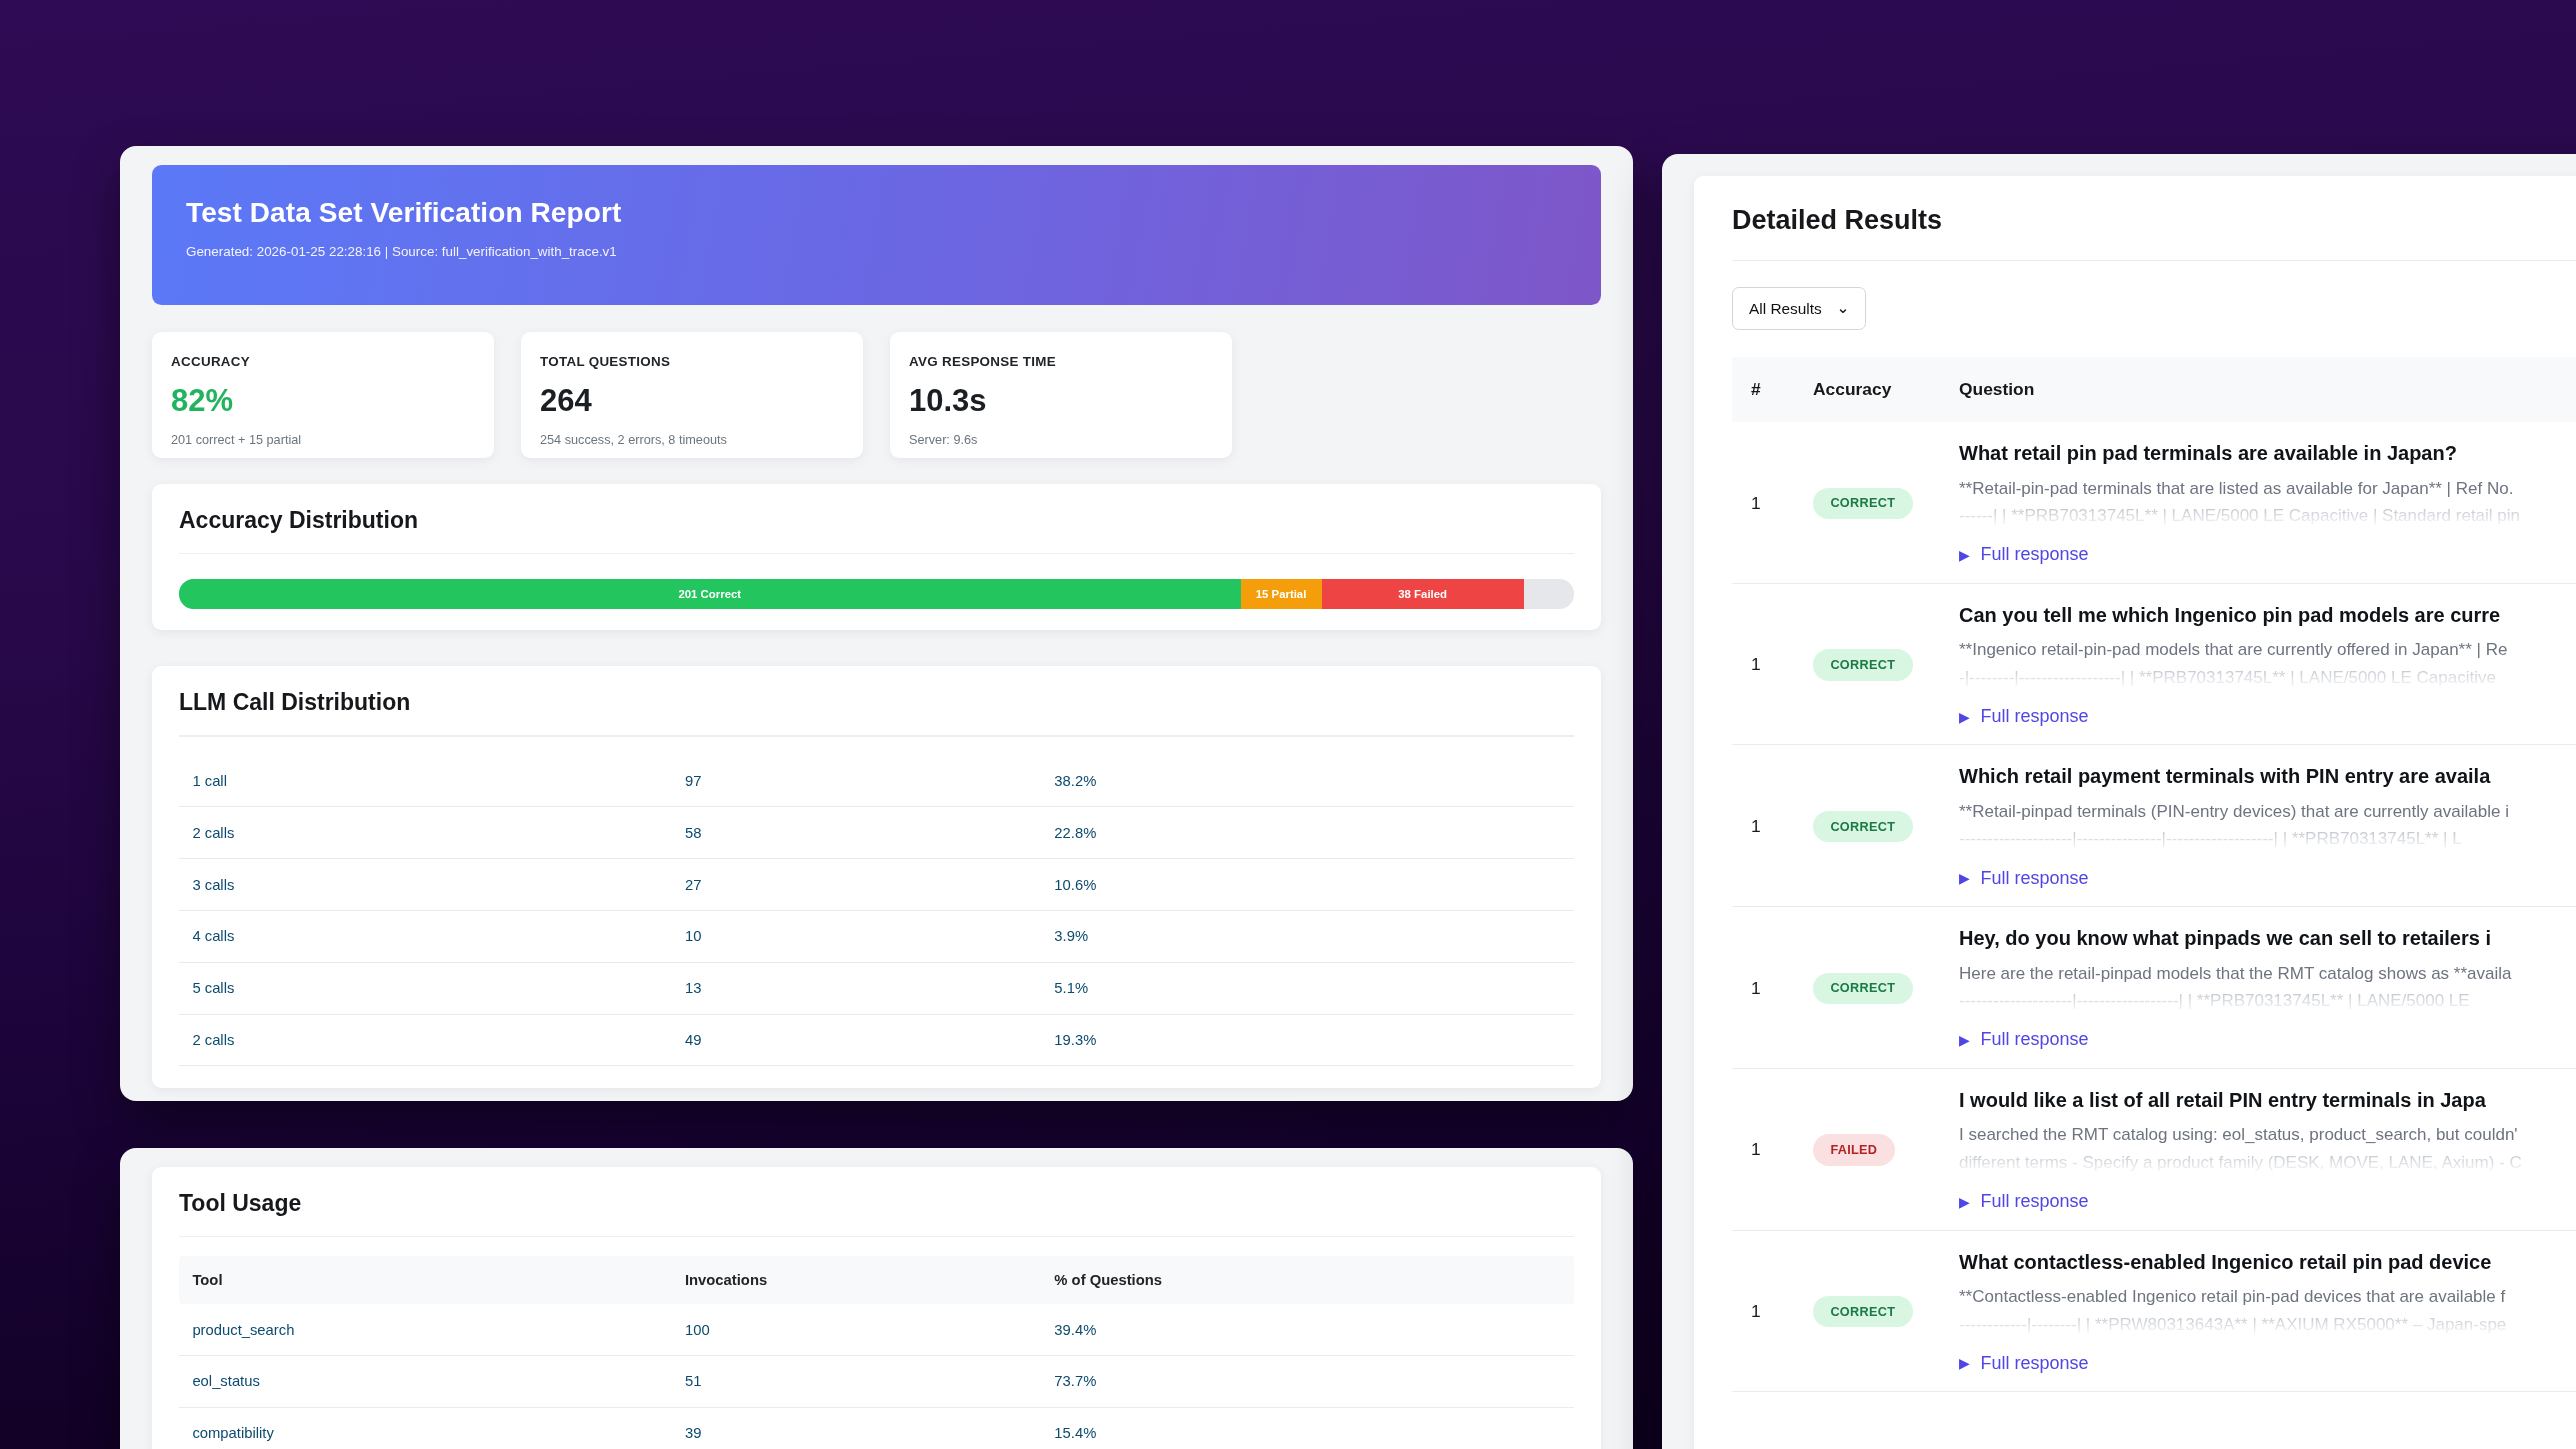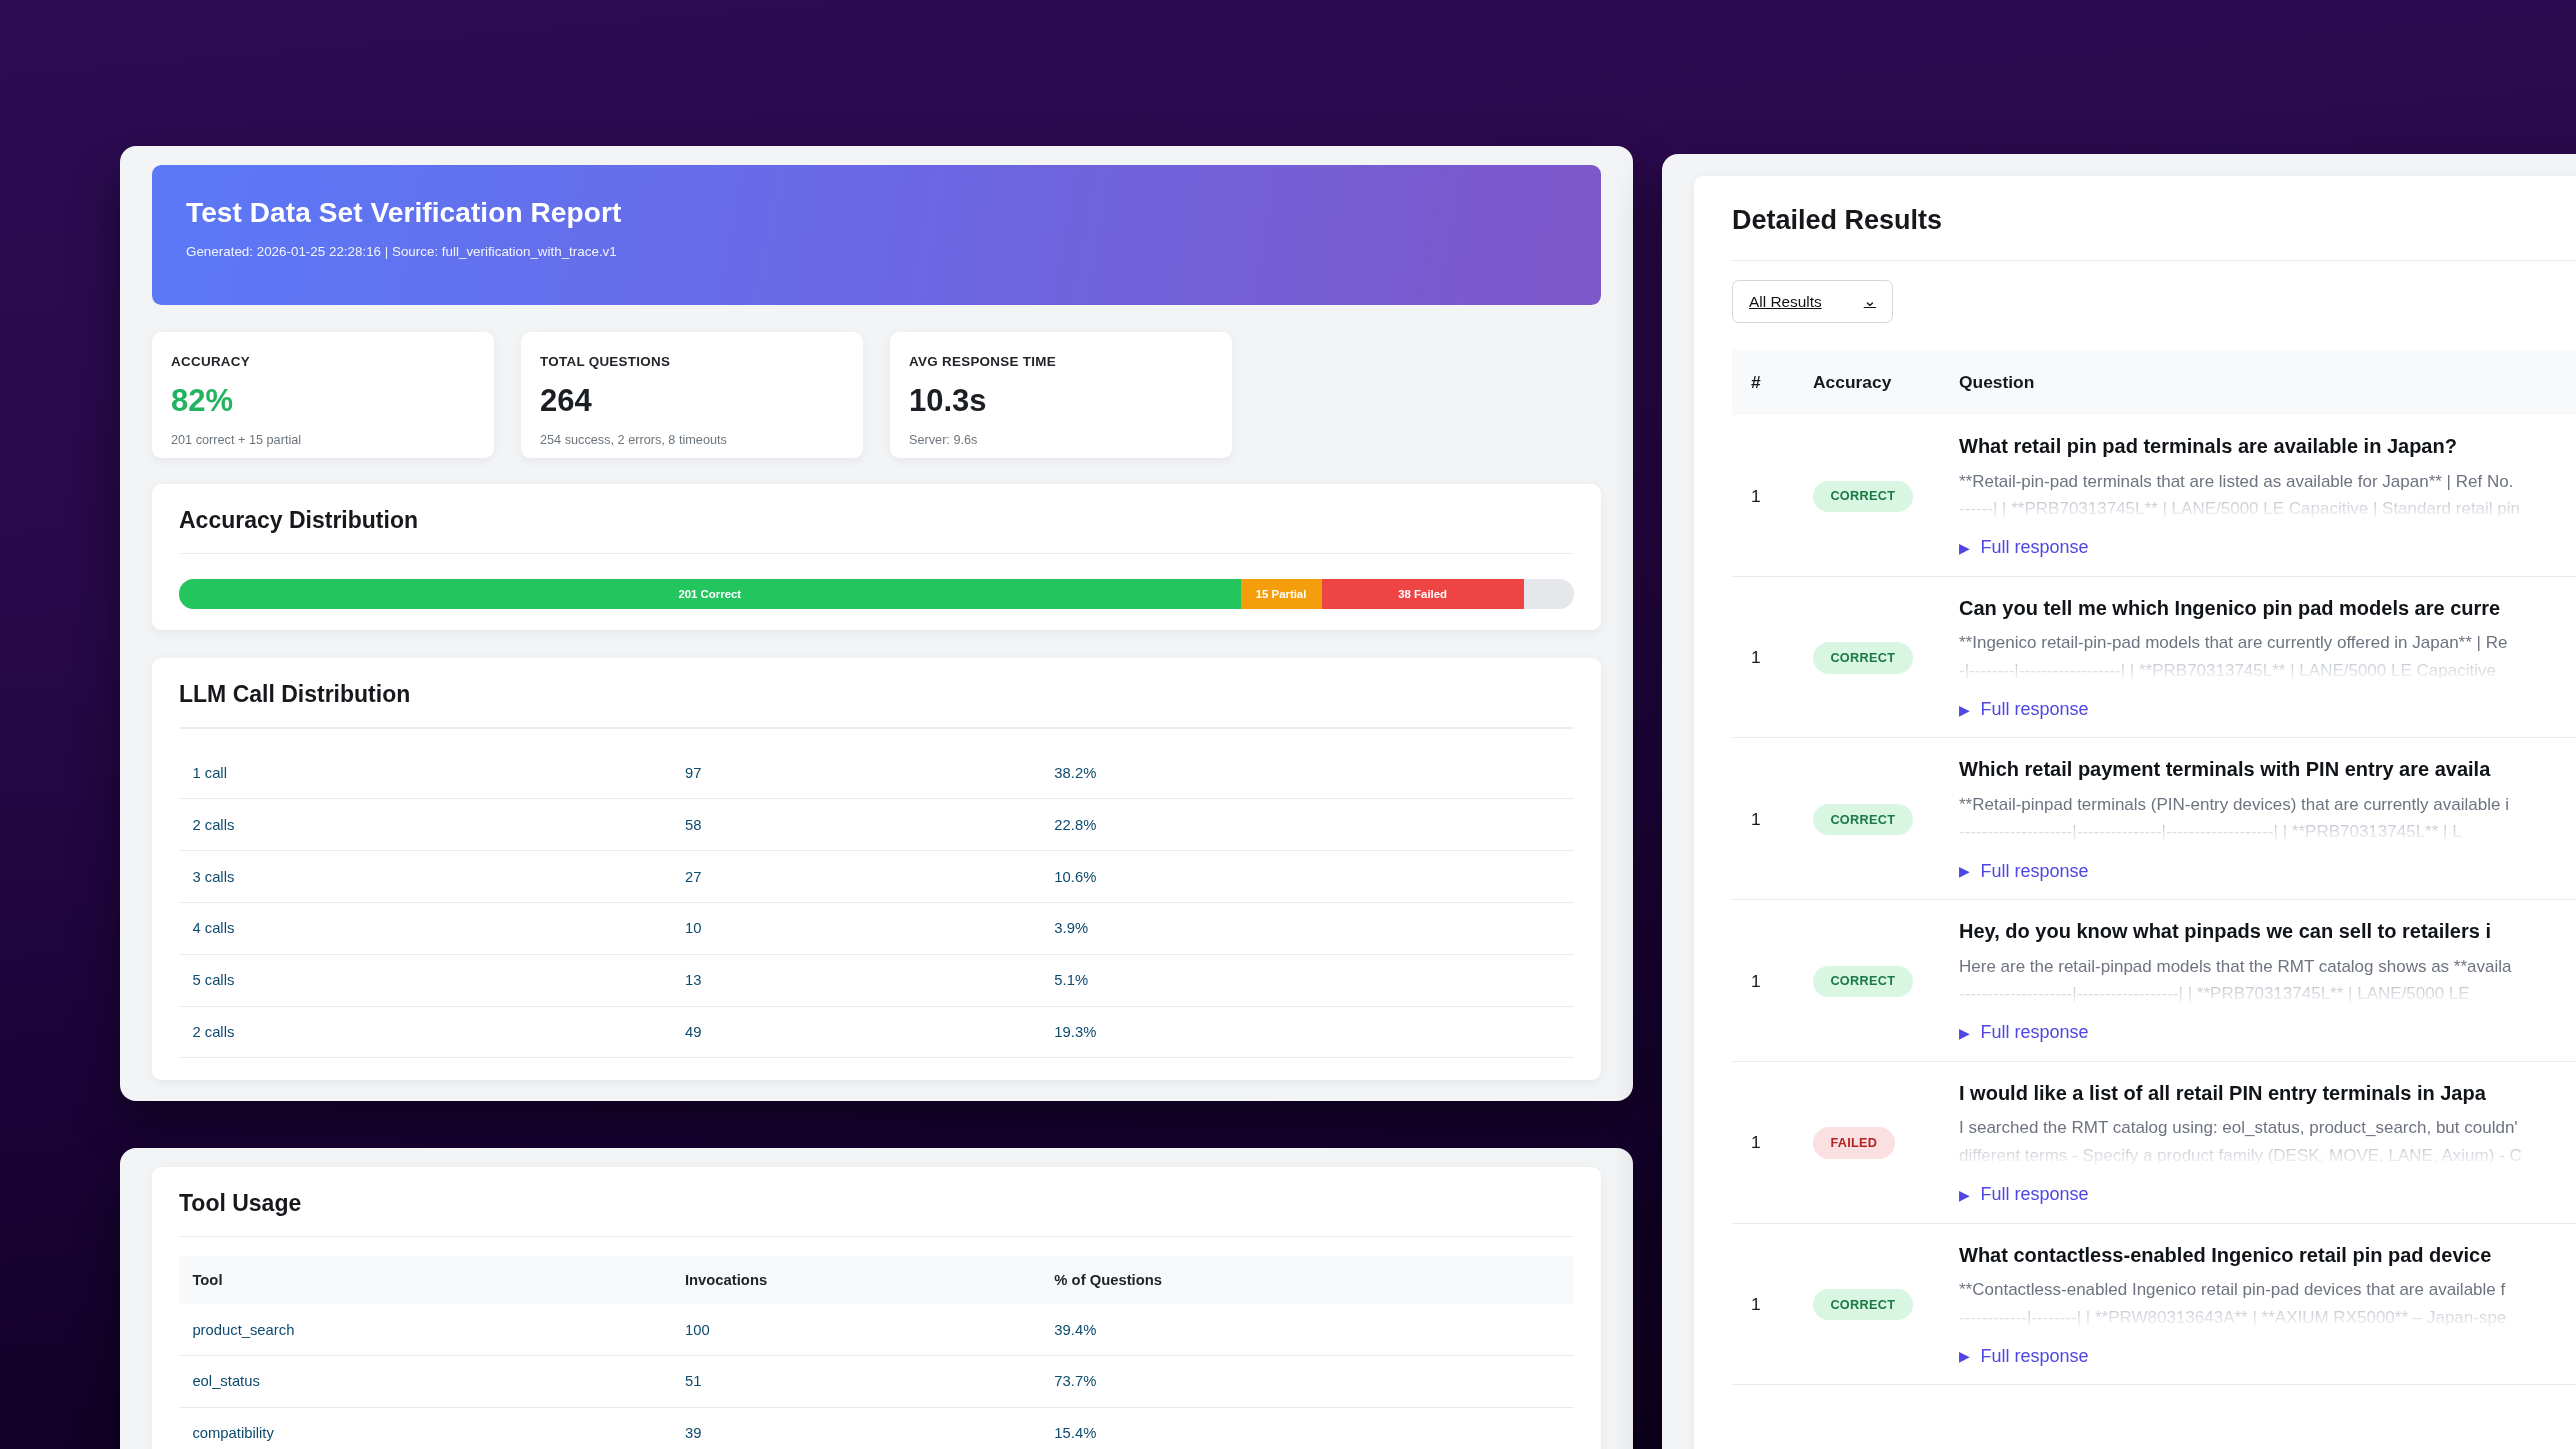--- a/index.html
+++ b/index.html
@@ -64,23 +64,23 @@
     padding: 17.4px 13.4px; font-size: 14.8px; color: #0c4a6e;
     border-bottom: 1.3px solid #e9ecef;
   }
 
   
   .details-card { width: 1154px; height: 1308px; border-radius: 9.4px; padding: 29.5px 0 0 38px; overflow: hidden; }
   .details-title { font-size: 27px; font-weight: bold; color: #16181c; }
   .details-divider { margin-top: 24px; height: 1.3px; background: #e9ecef; width: 100%; }
 
   .filter-select {
-    margin-top: 19px; display: inline-flex; align-items: center; gap: 42px;
+    margin-top: 26px; display: inline-flex; align-items: center; gap: 15px;
     border: 1.3px solid #d2d6dc; border-radius: 6.7px; background: #fff;
-    padding: 11.4px 16px; font-size: 15.4px; color: #111; cursor: pointer; text-decoration: underline;
+    padding: 11.4px 16px; font-size: 15.4px; color: #111; cursor: pointer;
   }
   .filter-select .chev { font-size: 14.8px; font-weight: bold; color: #222; line-height: 1; }
 
   .rtable-header {
     margin-top: 27px; background: #f8f9fa;
     display: grid; grid-template-columns: 62px 146px 1fr;
     padding: 22px 0 22px 19px; font-size: 17.4px; font-weight: bold; color: #16181c;
   }
   .rrow {
     display: grid; grid-template-columns: 62px 146px 1fr;
@@ -158,21 +158,21 @@
         <div class="bar-segment" style="width: 5.8%; background: rgb(245, 158, 11);">
           <span>15 Partial</span>
         </div>
 
         <div class="bar-segment" style="width: 14.5%; background: rgb(239, 68, 68);">
           <span>38 Failed</span>
         </div>
       </div>
   </div>
 
-  <div class="card section-card" style="margin-top:28px; ">
+  <div class="card section-card" style="margin-top:36px; ">
     <div class="section-title">LLM Call Distribution</div>
     <div class="section-divider"></div>
     <div class="dtable">
       <div>
 
           <div class="dtable-row">
             <div>1 call</div>
             <div>97</div>
             <div>38.2%</div>
           </div>

